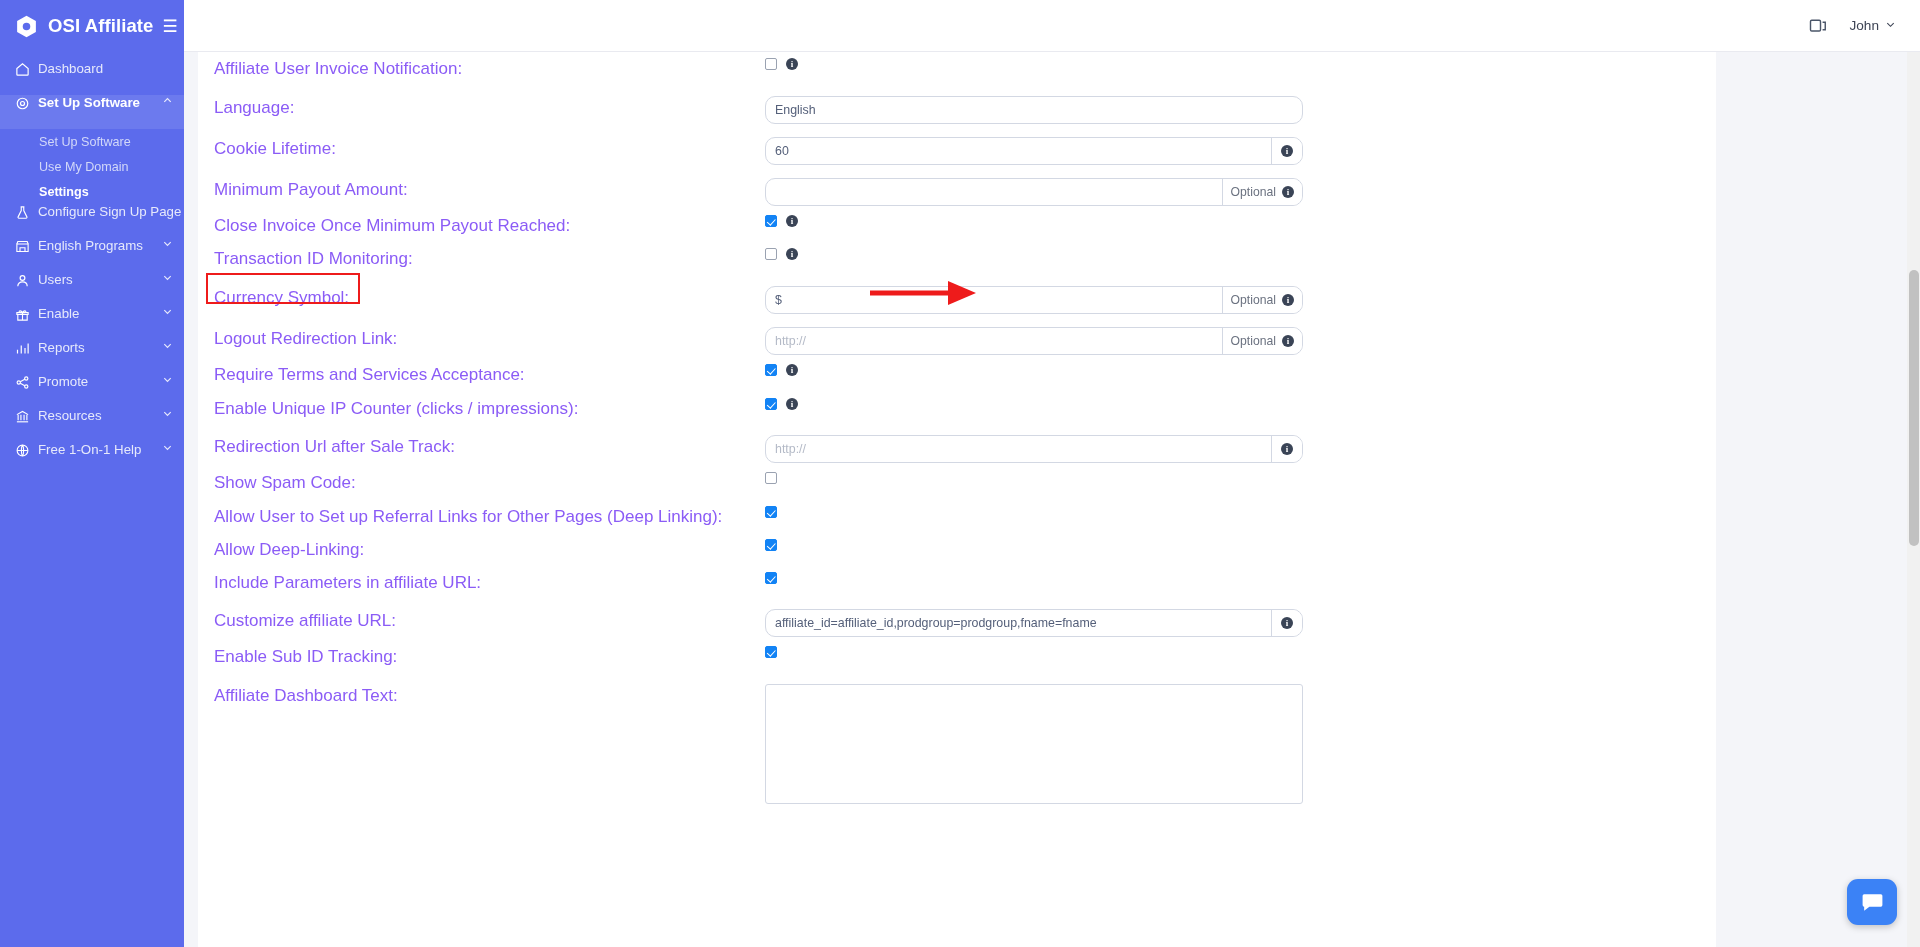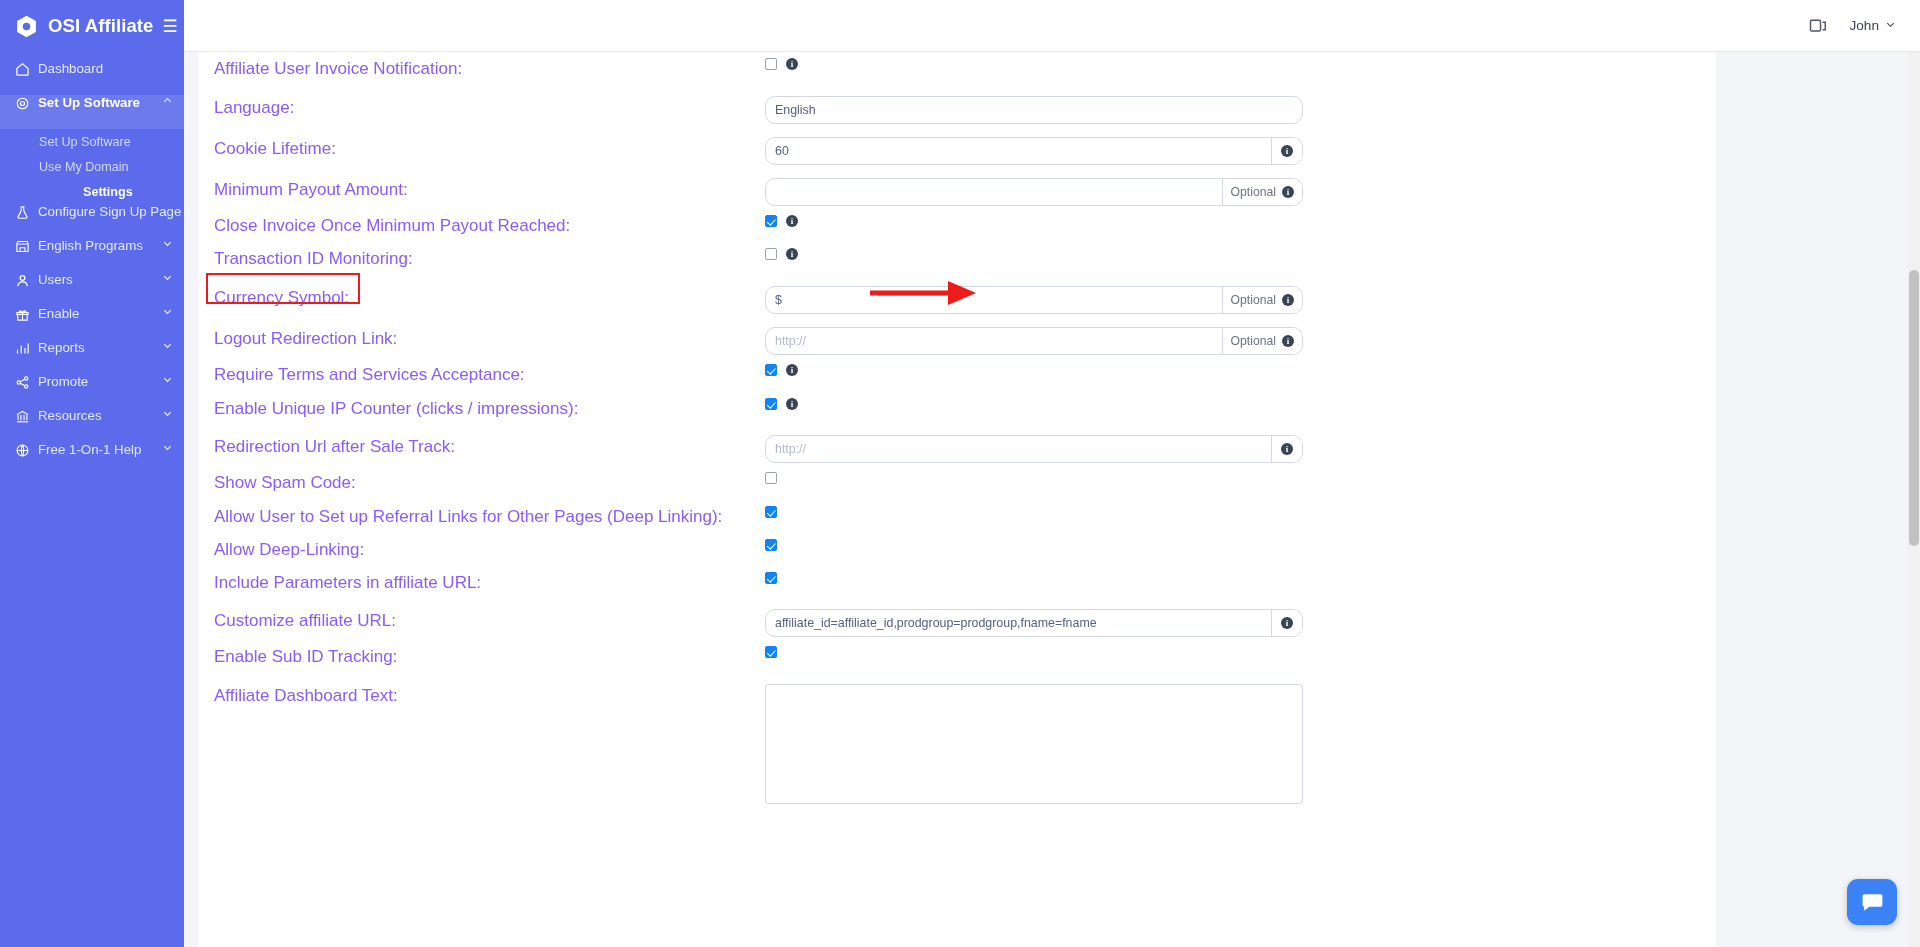--- a/index.html
+++ b/index.html
@@ -49,21 +49,21 @@
     background: #6c7aee; color: #ffffff; font-weight: bold;
   }
   .nav-label { flex: 1 1 auto; }
   .caret { width: 11px; height: 11px; opacity: .85; flex: 0 0 11px; }
   .caret svg { width: 11px; height: 11px; display: block; }
   .subnav-item {
     height: 25px; display: flex; align-items: center;
     padding-left: 39px; font-size: 12.6px; color: #d2d8f9;
     white-space: nowrap; cursor: pointer;
   }
-  .subnav-item.current { color: #ffffff; font-weight: bold; margin-left: 44px; }
+  .subnav-item.current { color: #ffffff; font-weight: bold; }
 
   
   .main {
     flex: 1 1 auto; height: 947px; position: relative;
     background: #f4f5f9; overflow: hidden;
   }
   .topbar {
     height: 52px; background: #ffffff;
     border-bottom: 1px solid #e9eaf0;
     display: flex; align-items: center; justify-content: flex-end;

